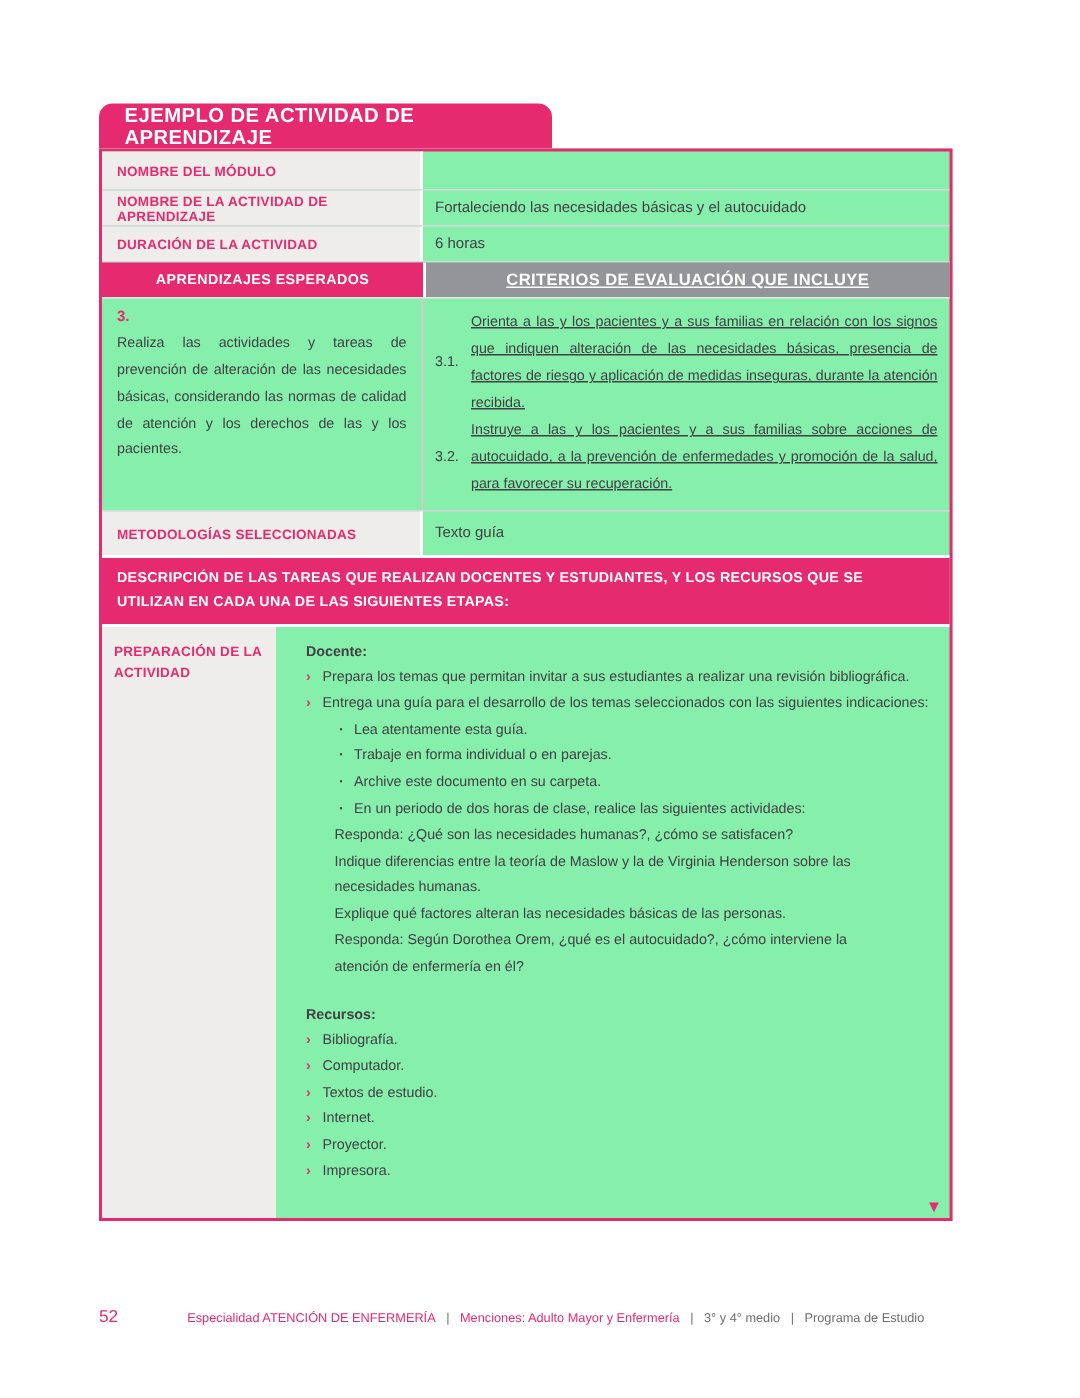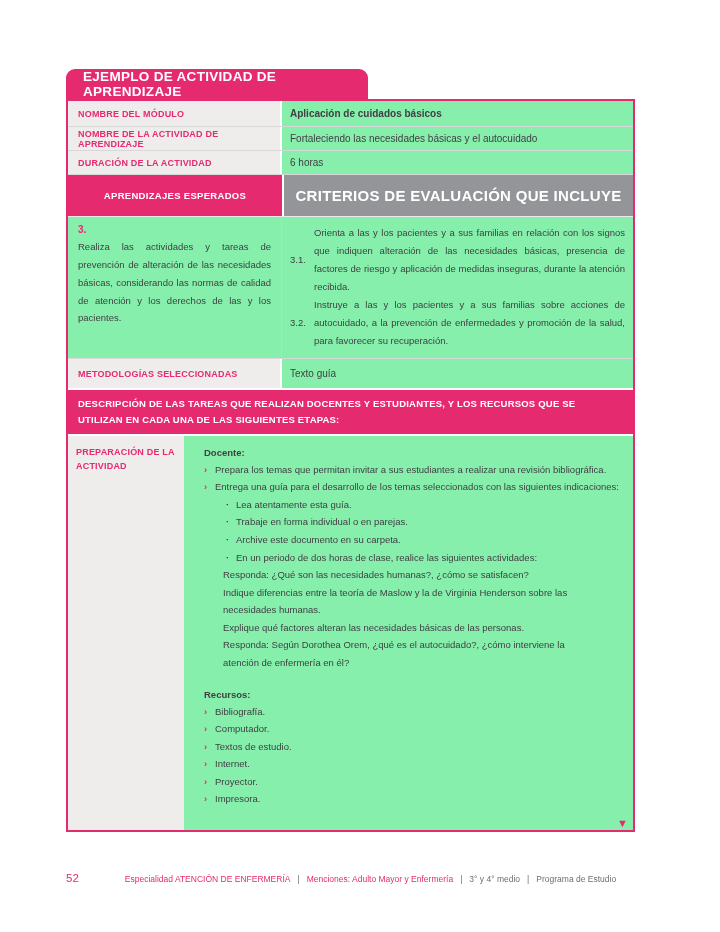--- a/index.html
+++ b/index.html
@@ -25,36 +25,36 @@
   .main-table{border:2px solid var(--pink);background:#86efac;}
 
   .info-row{display:flex;align-items:stretch;border-bottom:1px solid #D8D8D8;}
   .info-label{width:214px;background:var(--label-bg);color:var(--pink);
     font-weight:bold;font-size:9px;display:flex;align-items:center;
     padding-left:10px;border-right:2px solid #fff;letter-spacing:.2px;}
   .info-value{flex:1;display:flex;align-items:center;padding-left:8px;font-size:10px;}
   .h26{height:26px}.h24{height:24px}.h29{height:29px}
   .bold-val{font-weight:bold;}
 
-  .head-row{display:flex;height:42px;border-bottom:1px solid #E9E9E9;}
+  .head-row{display:flex;height:24px;border-bottom:1px solid #E9E9E9;}
   .head-left{width:216px;background:var(--pink);color:#fff;font-weight:bold;
     font-size:9.5px;display:flex;align-items:center;justify-content:center;
     border-right:2px solid #fff;letter-spacing:.3px;}
   .head-right{flex:1;background:var(--gray-head);color:#fff;font-weight:bold;
-    font-size:15px;display:flex;align-items:center;justify-content:center;letter-spacing:.3px;}
+    font-size:11px;display:flex;align-items:center;justify-content:center;letter-spacing:.3px;text-decoration:underline;}
 
   .content-row{display:flex;border-bottom:1px solid #D8D8D8;min-height:110px;}
   .apr-cell{width:214px;border-right:1px solid var(--light-pink-line);
     padding:7px 10px 8px 10px;}
   .apr-num{color:var(--pink);font-weight:bold;font-size:10px;margin-bottom:3px;}
   .apr-text{font-size:9.5px;line-height:1.88;text-align:justify;}
   .crit-cell{flex:1;padding:7px 8px 8px 8px;}
   .crit-item{display:flex;font-size:9.5px;line-height:1.9;align-items:center;}
   .crit-num{width:24px;flex-shrink:0;}
-  .crit-text{flex:1;text-align:justify;}
+  .crit-text{flex:1;text-align:justify;text-decoration:underline;}
 
   .banner{background:var(--pink);color:#fff;font-weight:bold;font-size:9.5px;
     line-height:1.6;padding:6px 12px 7px 10px;border-top:2px solid #fff;
     border-bottom:2px solid #fff;letter-spacing:.2px;}
 
   .prep-row{display:flex;min-height:340px;position:relative;gap:10px;}
   .prep-label{width:116px;background:var(--label-bg);color:var(--pink);
     font-weight:bold;font-size:9px;padding:9px 6px 0 8px;line-height:1.6;letter-spacing:.2px;}
   .prep-content{flex:1;padding:8px 6px 22px 10px;font-size:9.5px;}
   .sec-heading{font-weight:bold;font-size:9.5px;line-height:1.8;}
@@ -82,21 +82,20 @@
 <div class="doc">
 
   <div class="title-tab">
     <span>EJEMPLO DE ACTIVIDAD DE APRENDIZAJE</span>
   </div>
 
   <div class="main-table">
 
     <div class="info-row h26">
       <div class="info-label">NOMBRE DEL MÓDULO</div>
-      <div class="info-value bold-val">Aplicación de cuidados básicos</div>
     </div>
 
     <div class="info-row h24">
       <div class="info-label">NOMBRE DE LA ACTIVIDAD DE APRENDIZAJE</div>
       <div class="info-value">Fortaleciendo las necesidades básicas y el autocuidado</div>
     </div>
 
     <div class="info-row h24">
       <div class="info-label">DURACIÓN DE LA ACTIVIDAD</div>
       <div class="info-value">6 horas</div>

